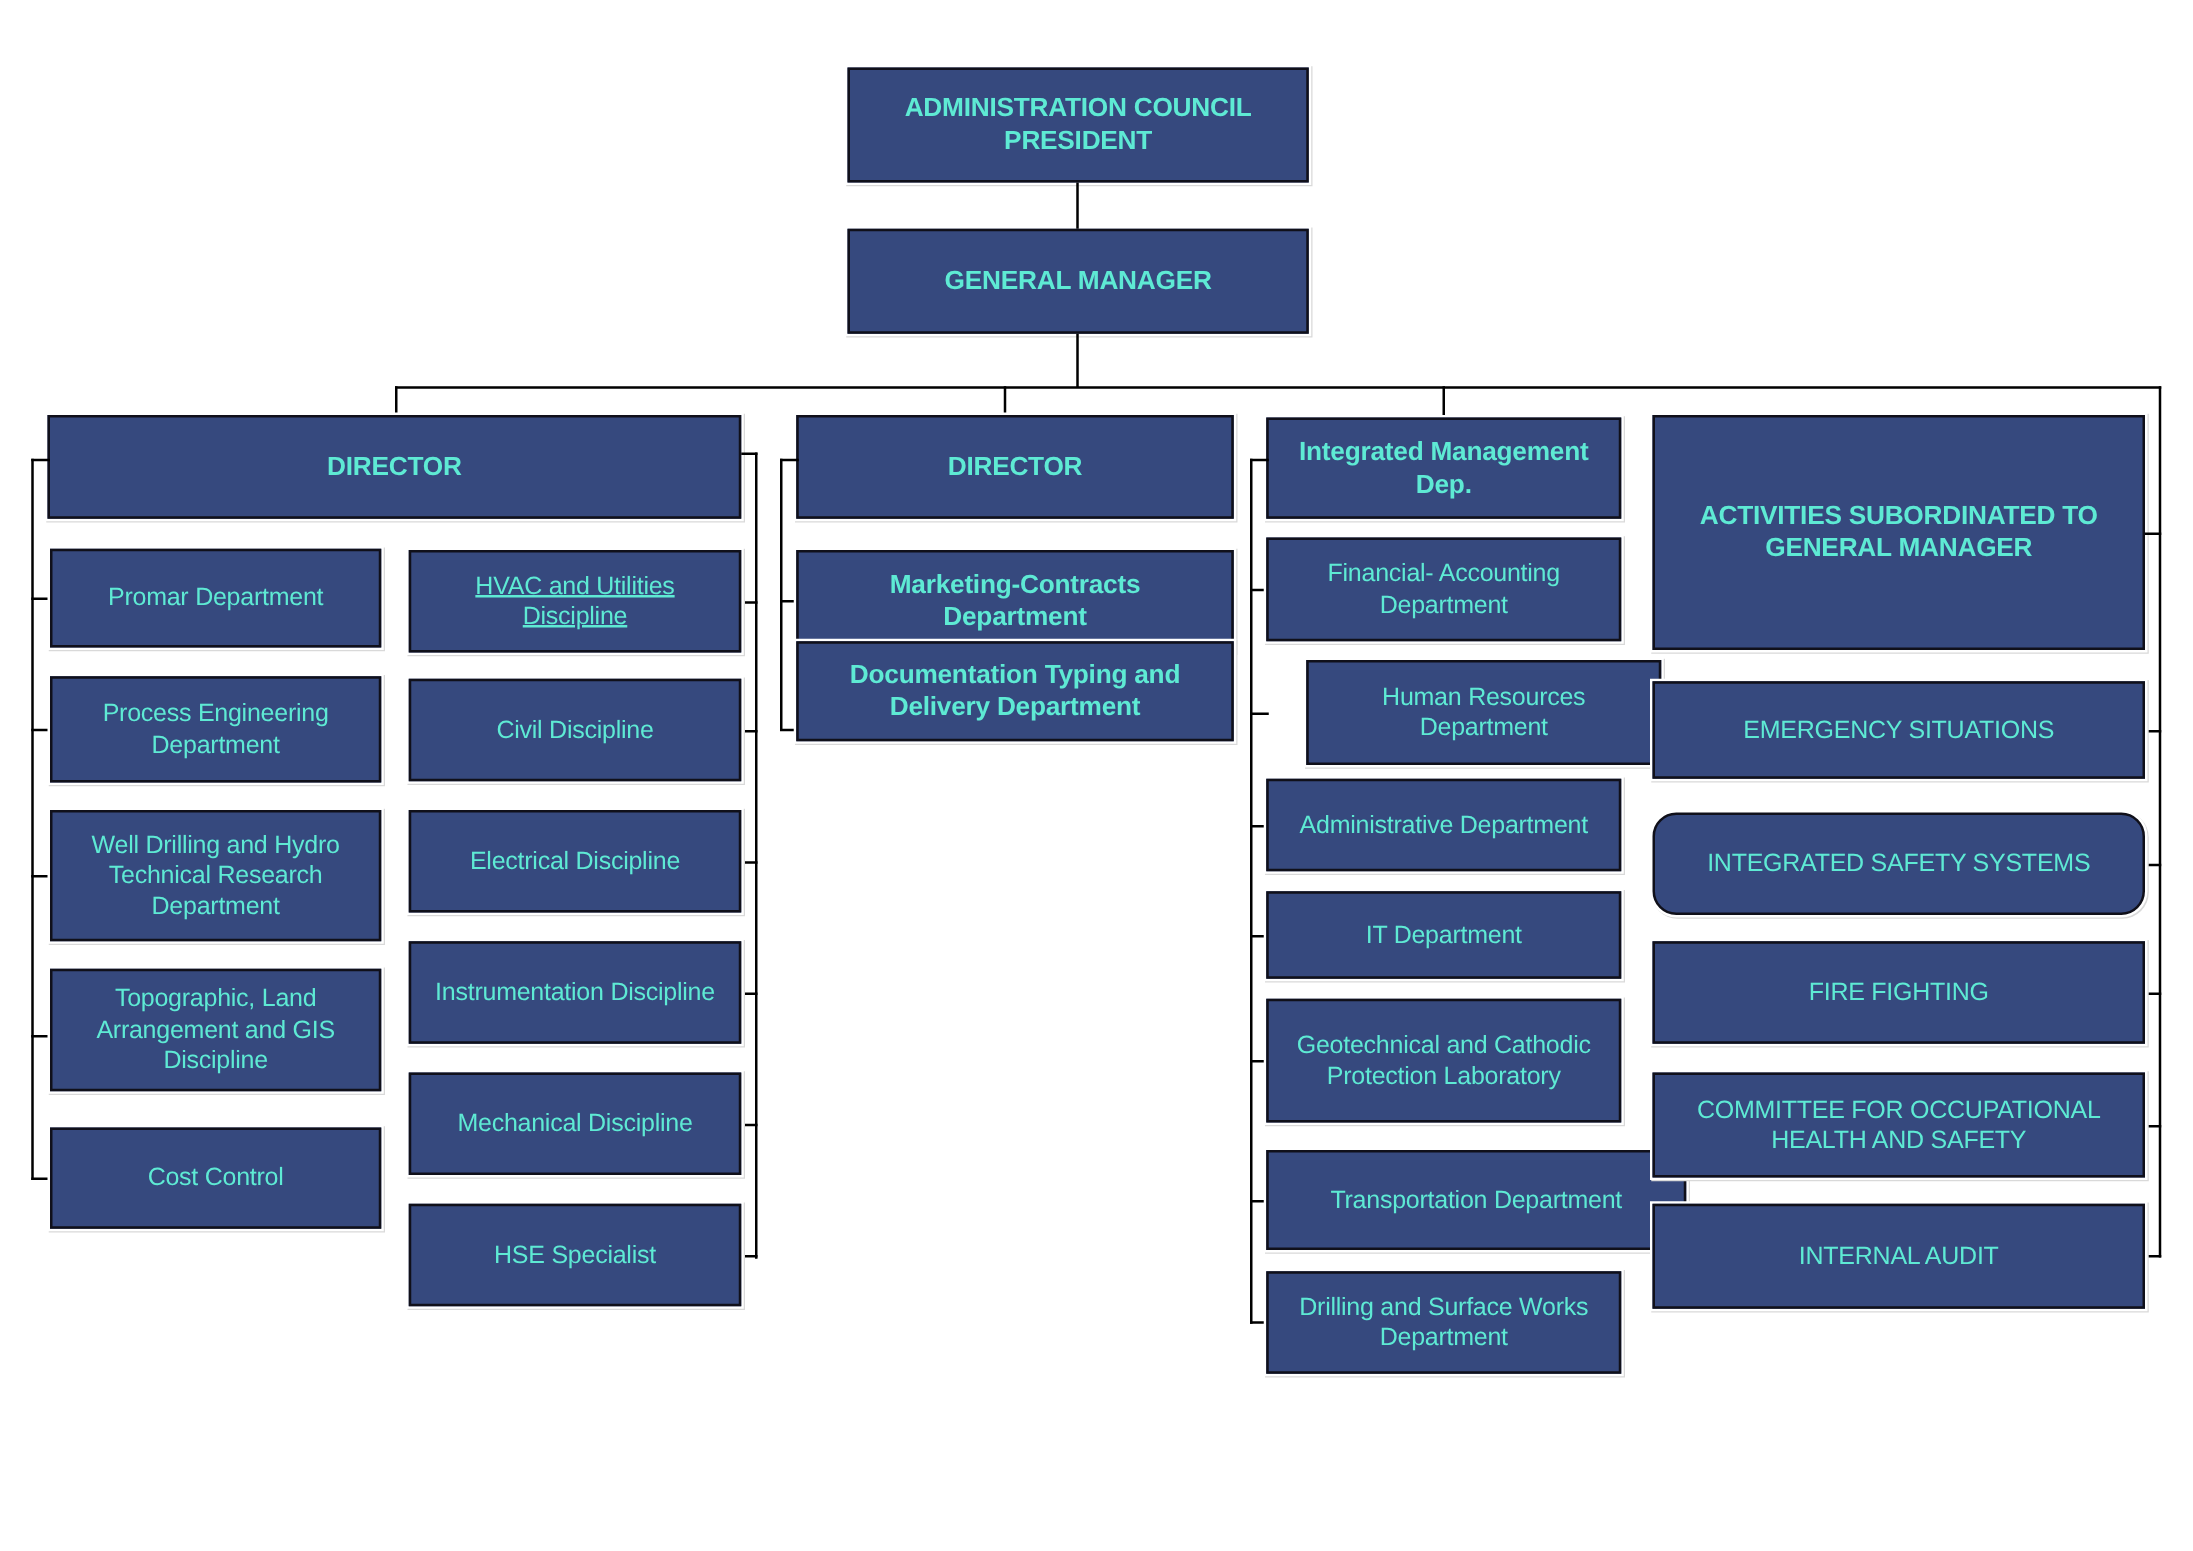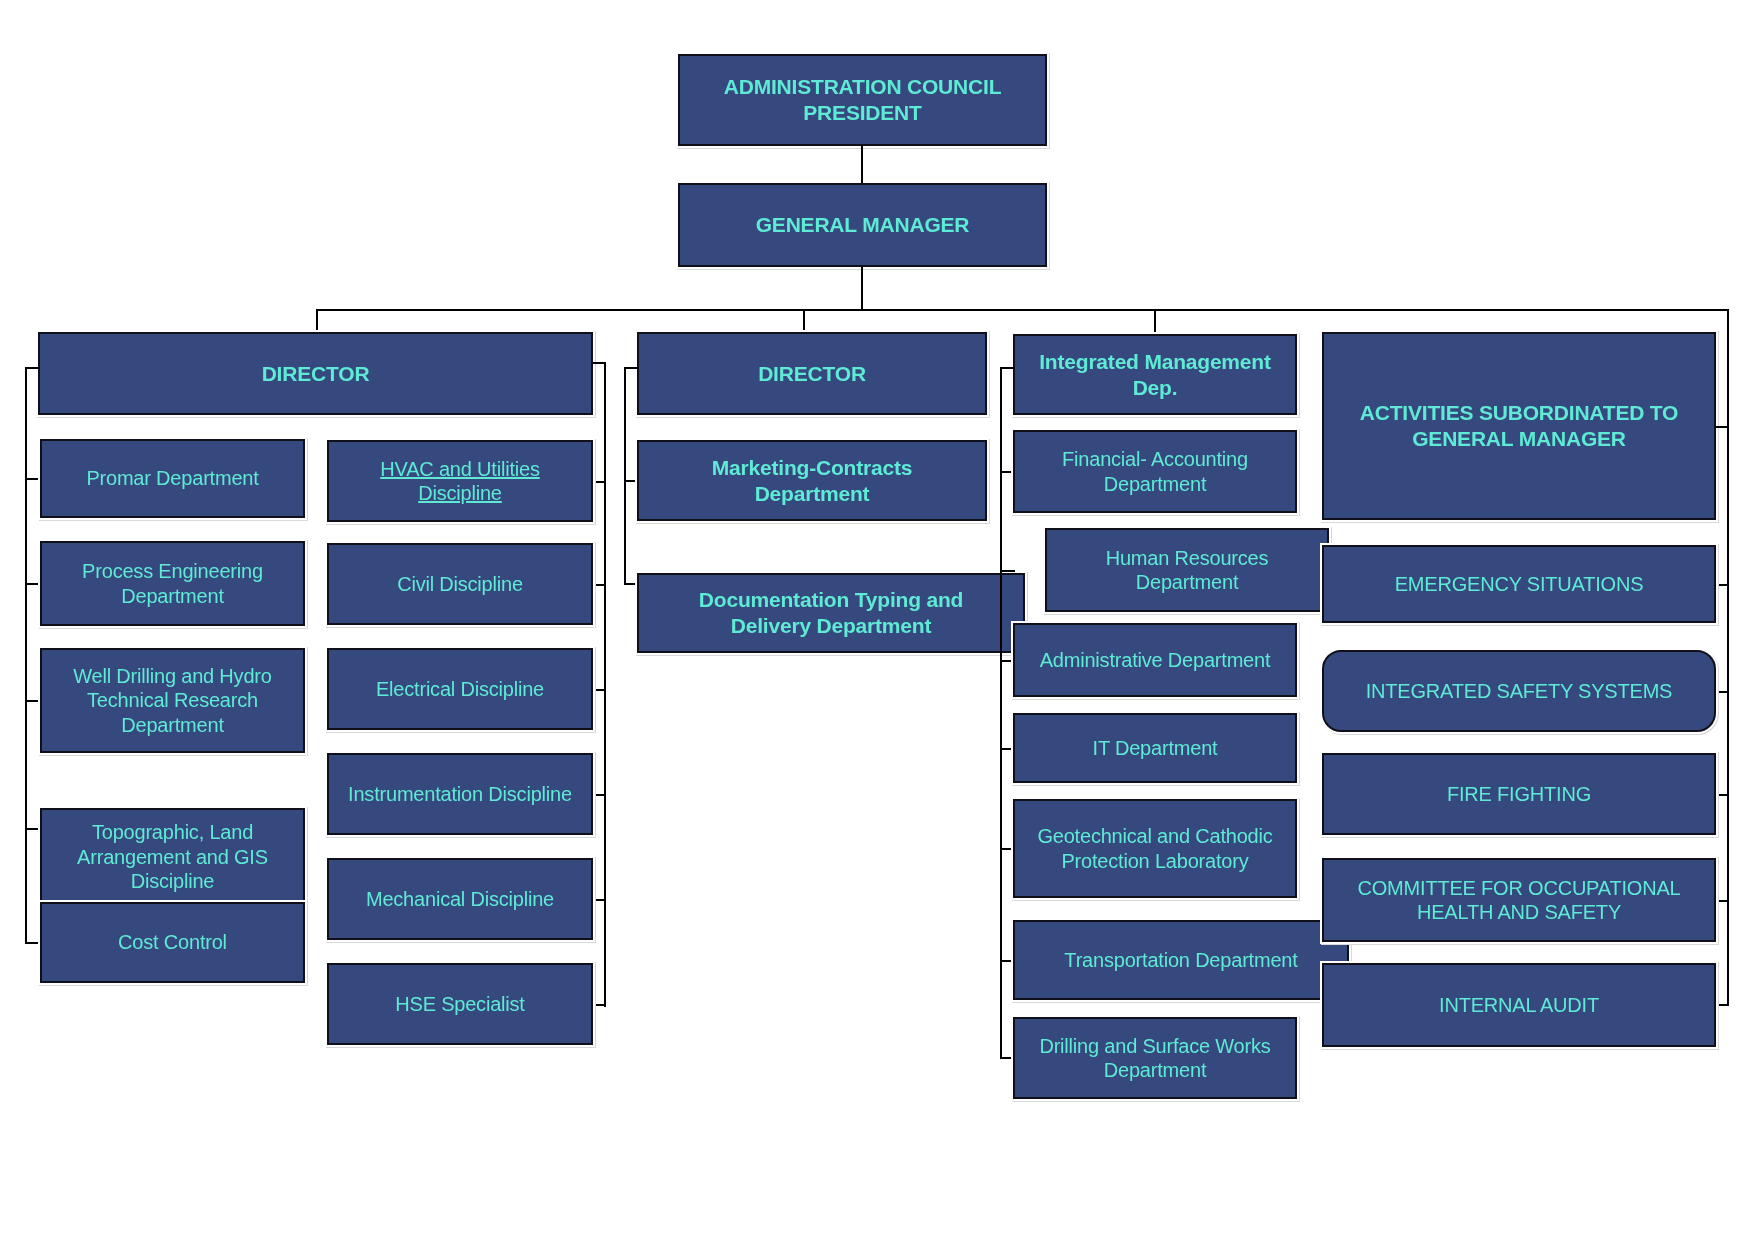--- a/index.html
+++ b/index.html
@@ -61,39 +61,39 @@
   <div class="line h" style="left:593px;top:481px;width:13px;"></div>
   <div class="line h" style="left:593px;top:584px;width:13px;"></div>
   <div class="line h" style="left:593px;top:689px;width:13px;"></div>
   <div class="line h" style="left:593px;top:794px;width:13px;"></div>
   <div class="line h" style="left:593px;top:899px;width:13px;"></div>
   <div class="line h" style="left:593px;top:1004px;width:13px;"></div>
 
   <div class="box" style="left:40px;top:439px;width:265px;height:79px;">Promar Department</div>
   <div class="box" style="left:40px;top:541px;width:265px;height:85px;">Process Engineering Department</div>
   <div class="box" style="left:40px;top:648px;width:265px;height:105px;">Well Drilling and Hydro Technical Research Department</div>
-  <div class="box" style="left:40px;top:808px;width:265px;height:98px;">Topographic, Land Arrangement and GIS Discipline</div>
+  <div class="box" style="left:40px;top:775px;width:265px;height:98px;">Topographic, Land Arrangement and GIS Discipline</div>
   <div class="box" style="left:40px;top:902px;width:265px;height:81px;">Cost Control</div>
 
   <div class="box" style="left:327px;top:440px;width:266px;height:82px;text-decoration:underline;">HVAC and Utilities Discipline</div>
   <div class="box" style="left:327px;top:543px;width:266px;height:82px;">Civil Discipline</div>
   <div class="box" style="left:327px;top:648px;width:266px;height:82px;">Electrical Discipline</div>
   <div class="box" style="left:327px;top:753px;width:266px;height:82px;">Instrumentation Discipline</div>
   <div class="box" style="left:327px;top:858px;width:266px;height:82px;">Mechanical Discipline</div>
   <div class="box" style="left:327px;top:963px;width:266px;height:82px;">HSE Specialist</div>
 
   <div class="box bold" style="left:637px;top:332px;width:350px;height:83px;">DIRECTOR</div>
 
   <div class="line v" style="left:624px;top:367px;height:217px;"></div>
   <div class="line h" style="left:624px;top:367px;width:15px;"></div>
   <div class="line h" style="left:624px;top:480px;width:15px;"></div>
   <div class="line h" style="left:624px;top:583px;width:15px;"></div>
 
   <div class="box bold" style="left:637px;top:440px;width:350px;height:81px;">Marketing-Contracts Department</div>
-  <div class="box bold" style="left:637px;top:573px;width:388px;height:80px;">Documentation Typing and Delivery Department</div>
+  <div class="box bold" style="left:637px;top:513px;width:350px;height:80px;">Documentation Typing and Delivery Department</div>
 
   <div class="box bold" style="left:1013px;top:334px;width:284px;height:81px;">Integrated Management Dep.</div>
 
   <div class="line v" style="left:1000px;top:367px;height:692px;"></div>
   <div class="line h" style="left:1000px;top:367px;width:15px;"></div>
   <div class="line h" style="left:1000px;top:471px;width:15px;"></div>
   <div class="line h" style="left:1000px;top:570px;width:15px;"></div>
   <div class="line h" style="left:1000px;top:660px;width:15px;"></div>
   <div class="line h" style="left:1000px;top:748px;width:15px;"></div>
   <div class="line h" style="left:1000px;top:848px;width:15px;"></div>

